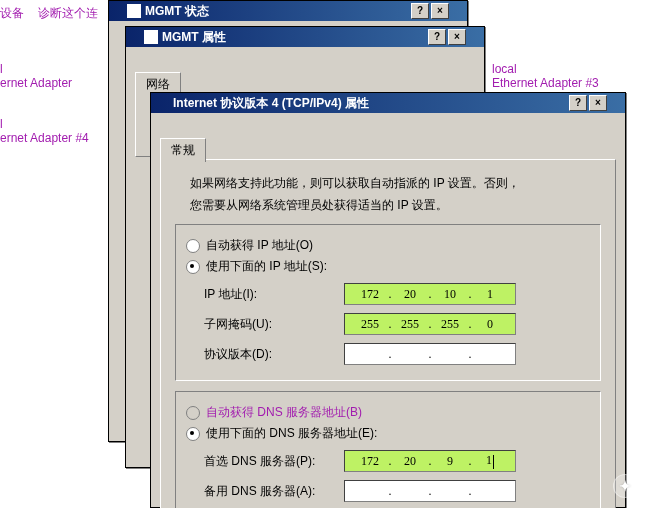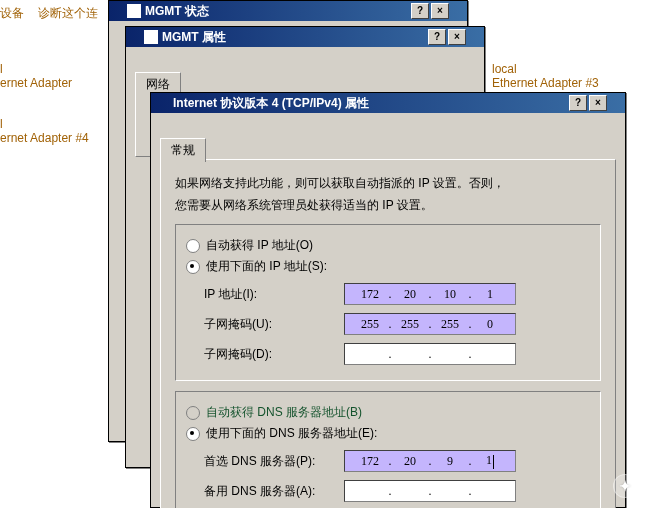--- a/index.html
+++ b/index.html
@@ -1,17 +1,17 @@
 <!DOCTYPE html>
 <html><head>
 <meta charset="utf-8">
 <style>
   html,body{margin:0;padding:0;font-family:"Microsoft YaHei","SimSun",Tahoma,sans-serif;font-size:12px;background:#fff;color:#000;overflow:hidden}
   .stage{position:relative;width:645px;height:508px;background:#fff}
-  .bg-text{position:absolute;color:#a16207;white-space:nowrap}
+  .bg-text{position:absolute;color:#a21caf;white-space:nowrap}
 
   
   .win{position:absolute;border:1px solid #000;background:#d4d0c8;box-shadow:1px 1px 0 #808080}
   .titlebar{height:20px;background:linear-gradient(to right,#0a246a,#3a6ea5);color:#fff;font-weight:bold;display:flex;align-items:center;padding:0 18px;font-size:12px}
   .titlebar .t-icon{width:14px;height:14px;background:#fff;margin-right:4px}
   .titlebar .t-txt{flex:1;white-space:nowrap;overflow:hidden}
   .titlebtns{display:flex;gap:2px}
   .titlebtn{width:16px;height:14px;background:#d4d0c8;border:1px solid #fff;border-right-color:#404040;border-bottom-color:#404040;display:flex;align-items:center;justify-content:center;font-family:Arial;font-size:10px;font-weight:bold;color:#000;cursor:default;line-height:1}
   .body{position:absolute;left:3px;right:3px;top:24px;bottom:3px;background:#d4d0c8}
 
@@ -19,38 +19,38 @@
   .tabstrip{position:relative;height:22px;margin:20px 6px 0 6px}
   .tab{display:inline-block;background:#d4d0c8;border:1px solid #fff;border-bottom:none;border-right-color:#808080;padding:3px 10px 3px 10px;position:relative;top:1px}
   .tabpage{border:1px solid #fff;border-right-color:#808080;border-bottom-color:#808080;margin:0 6px 6px 6px;padding:10px 14px 12px 14px;background:#d4d0c8}
 
   
   .group{border:1px solid #808080;border-right-color:#fff;border-bottom-color:#fff;margin:10px 0;padding:8px 4px 10px 10px;position:relative}
   .radio-row{display:flex;align-items:center;margin:4px 0}
   .radio{appearance:none;width:12px;height:12px;border:1px solid #808080;border-radius:50%;margin-right:6px;background:#fff;position:relative;flex:0 0 12px}
   .radio.checked::after{content:"";position:absolute;left:3px;top:3px;width:4px;height:4px;border-radius:50%;background:#000}
   .radio.disabled{background:#d4d0c8}
-  .lbl.disabled{color:#14532d}
+  .lbl.disabled{color:#a21caf}
 
   .form-row{display:flex;align-items:center;margin:8px 0 5px 18px}
   .form-row .flabel{width:140px}
-  .ip-box{width:170px;height:20px;background:#c4b5fd;border:1px solid #808080;border-top-color:#404040;border-left-color:#404040;display:flex;align-items:center;justify-content:center;font-family:Tahoma;font-size:12px;letter-spacing:0}
+  .ip-box{width:170px;height:20px;background:#bef264;border:1px solid #808080;border-top-color:#404040;border-left-color:#404040;display:flex;align-items:center;justify-content:center;font-family:Tahoma;font-size:12px;letter-spacing:0}
   .ip-seg{width:34px;text-align:center}
   .ip-dot{width:6px;text-align:center}
   .caret{display:inline-block;width:1px;height:14px;background:#000;vertical-align:middle;margin-left:1px}
   .ip-box.empty{background:#fff}
 
   .chk-row{display:flex;align-items:center;margin:6px 0 0 0}
   .chk{width:12px;height:12px;border:1px solid #808080;border-top-color:#404040;border-left-color:#404040;background:#fff;margin-right:6px;flex:0 0 12px}
 
   .btn{background:#d4d0c8;border:1px solid #fff;border-right-color:#404040;border-bottom-color:#404040;padding:3px 12px;min-width:64px;text-align:center;cursor:default;font-size:12px}
   .btn.def{box-shadow:0 0 0 1px #000}
   .btnbar{display:flex;justify-content:flex-end;gap:6px;margin:8px 10px 8px 0}
 
-  .desc{margin:4px 0 2px 0;line-height:1.5}
+  .desc{margin:4px 0 2px 15px;line-height:1.5}
 
   .adv-row{display:flex;justify-content:space-between;align-items:center;margin-top:8px}
   .watermark{position:absolute;right:8px;bottom:10px;display:flex;align-items:center;gap:6px;color:#e8e8e8;font-size:14px;font-weight:bold;text-shadow:0 0 2px rgba(0,0,0,.25)}
   .wm-icon{width:22px;height:22px;border-radius:50%;background:rgba(255,255,255,.25);display:flex;align-items:center;justify-content:center;color:#fff;font-size:14px;font-weight:bold;border:1px solid rgba(255,255,255,.4)}
 </style>
 </head>
 <body>
 <div class="stage">
 
   <div class="bg-text" style="left:0;top:5px">设备</div>
@@ -137,21 +137,21 @@
               <span class="ip-seg">255</span>
                 <span class="ip-dot">.</span>
               <span class="ip-seg">255</span>
                 <span class="ip-dot">.</span>
               <span class="ip-seg">255</span>
                 <span class="ip-dot">.</span>
               <span class="ip-seg">0</span>
             </div>
           </div>
           <div class="form-row">
-            <span class="flabel">子网掩码(D):</span>
+            <span class="flabel">协议版本(D):</span>
             <div class="ip-box empty">
               <span class="ip-seg"></span>
                 <span class="ip-dot">.</span>
               <span class="ip-seg"></span>
                 <span class="ip-dot">.</span>
               <span class="ip-seg"></span>
                 <span class="ip-dot">.</span>
               <span class="ip-seg"></span>
             </div>
           </div>

